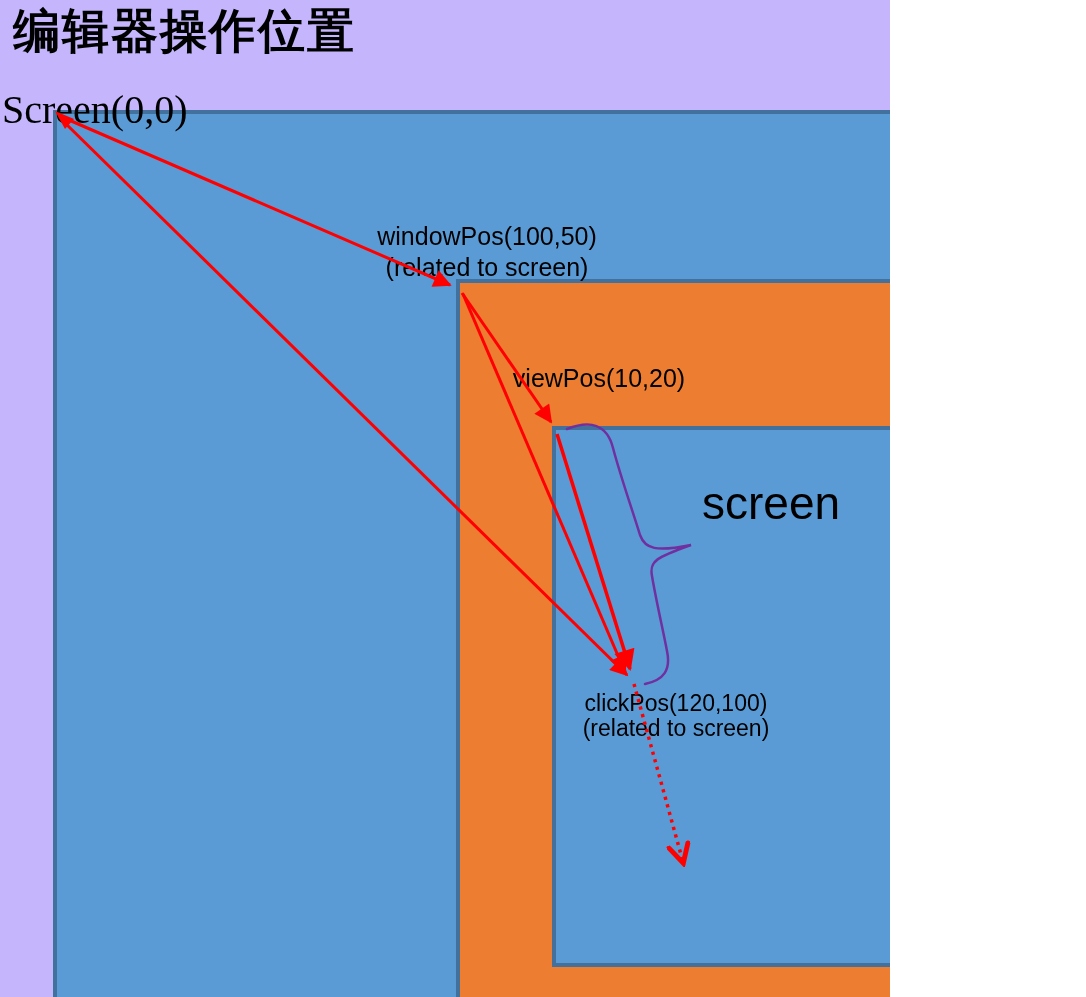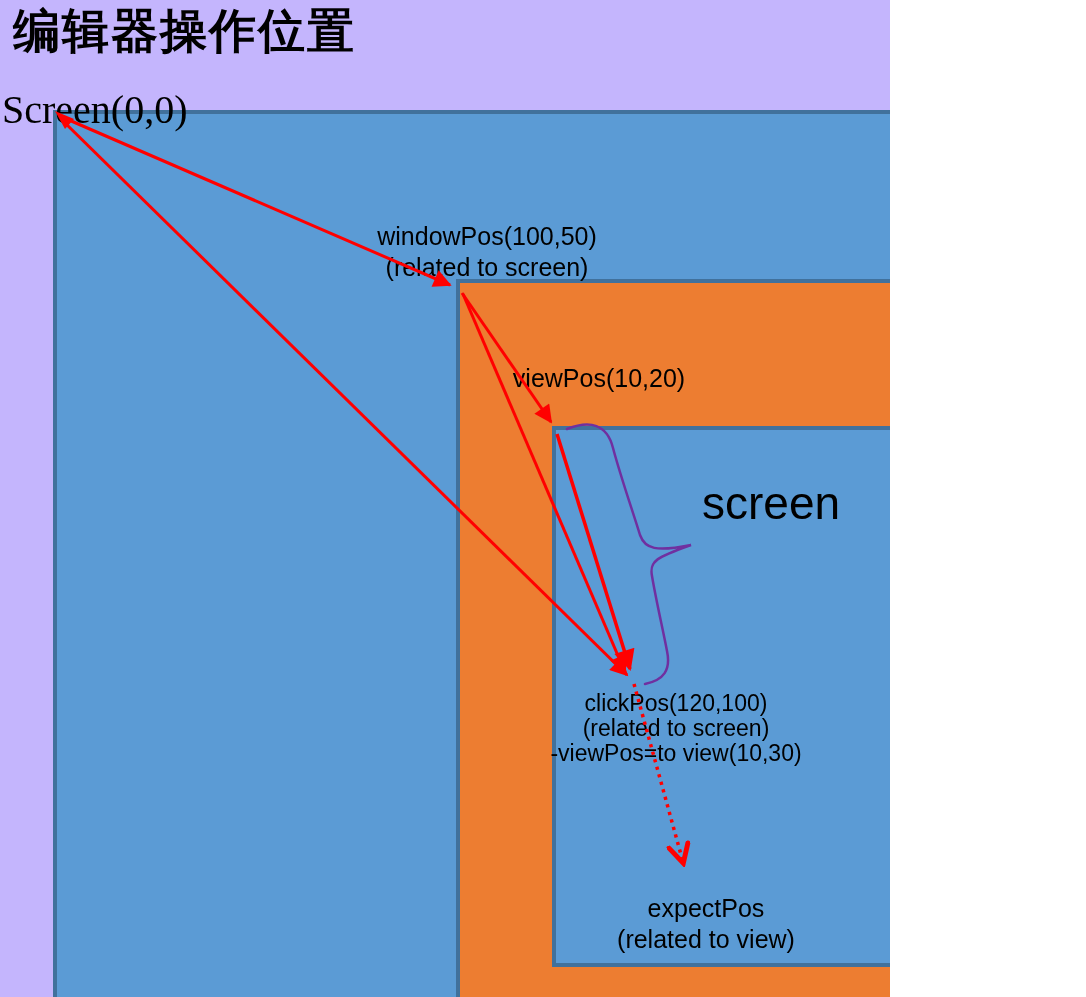--- a/index.html
+++ b/index.html
@@ -106,27 +106,22 @@
 
   <div id="viewpos-label" class="label centered">
     <div>viewPos(10,20)</div>
   </div>
 
   <div id="scale-label" class="label">screen</div>
 
   <div id="clickpos-label" class="label centered">
     <div>clickPos(120,100)</div>
     <div>(related to screen)</div>
-    <div>-viewPos=to view(10,30)</div>
   </div>
 
-  <div id="expectpos-label" class="label centered">
-    <div>expectPos</div>
-    <div>(related to view)</div>
-  </div>
 
   <svg id="arrows-svg" width="1086" height="997" viewBox="0 0 1086 997">
     <defs>
       <marker id="m-arrow" viewBox="0 0 10 10" refX="9" refY="5" markerWidth="6.5" markerHeight="6" orient="auto-start-reverse">
         <path d="M 0 0 L 10 5 L 0 10 z" fill="#FF0000"></path>
       </marker>
       <marker id="m-varrow" viewBox="0 0 10 10" refX="8" refY="5" markerWidth="7" markerHeight="7" orient="auto-start-reverse">
         <path d="M 1 1 L 8.5 5 L 1 9" fill="none" stroke="#FF0000" stroke-width="2" stroke-linecap="round"></path>
       </marker>
     </defs>

